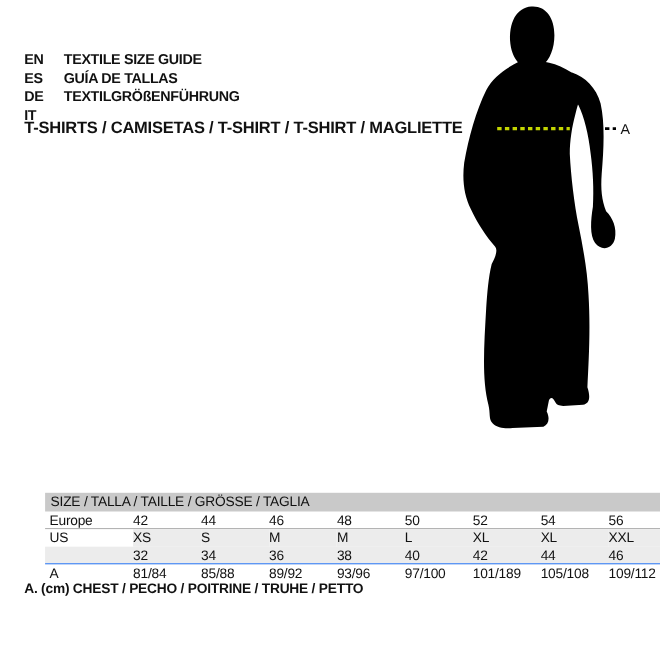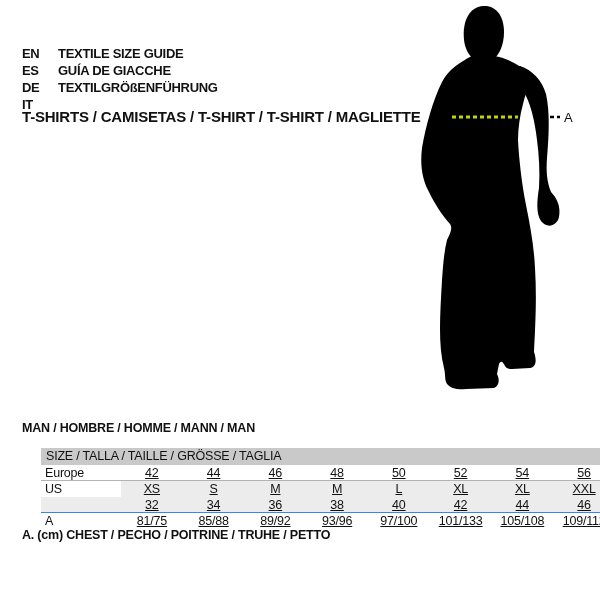--- a/index.html
+++ b/index.html
@@ -20,40 +20,40 @@
   
   .section-title { position:absolute; left:22px; top:421px; font-size:12.5px; font-weight:bold; letter-spacing:-0.2px; }
   
   .size-table { position:absolute; left:17px; top:448px; width:574px; font-size:12.5px; letter-spacing:-0.2px;margin-left:24px; }
   .table-header {
     height:17px; line-height:17px; background:var(--header-bg,#c9c9c9);
     padding-left:5px; box-sizing:border-box;
   }
   .trow { display:grid; grid-template-columns:80px repeat(8,1fr); height:16px; line-height:16px; box-sizing:border-box; }
   .trow .lbl { text-align:left; padding-left:4px; }
-  .trow .val { text-align:center;text-decoration:underline; }
+  .trow .val { text-align:left; }
   .row-europe { border-bottom:1px solid #b3b3b3; }
   .row-us .val { background:var(--alt-bg,#ececec); }
   .row-blank { background:var(--alt-bg,#ececec); border-bottom:1px solid #3b82f6; }
   
   .footnote { position:absolute; left:22px; top:528px; font-size:12.5px; font-weight:bold; letter-spacing:-0.2px; }
 </style>
 </head>
 <body>
 
 <div class="canvas">
 
   <div class="lang-block">
     <div class="lang-row">
       <span class="lang-code">EN</span>
       <span>TEXTILE SIZE GUIDE</span>
     </div>
     <div class="lang-row">
       <span class="lang-code">ES</span>
-      <span>GUÍA DE GIACCHE</span>
+      <span>GUÍA DE TALLAS</span>
     </div>
     <div class="lang-row">
       <span class="lang-code">DE</span>
       <span>TEXTILGRÖßENFÜHRUNG</span>
     </div>
     <div class="lang-row">
       <span class="lang-code">IT</span>
     </div>
   </div>
 
@@ -99,21 +99,20 @@
              C 140,172 139,155 137,140
              C 135,122 131,106 126,96
              C 122,88 116,80 110,74 Z" fill="#000000"></path>
 
     <line x1="52" y1="117" x2="118" y2="117" stroke-width="3" stroke-dasharray="4 3" stroke="#c3d500"></line>
 
     <line x1="143" y1="117" x2="160" y2="117" stroke-width="2.5" stroke-dasharray="4 3" stroke="#000000"></line>
     <text x="164" y="122" font-size="13" fill="#111">A</text>
   </svg>
 
-  <div class="section-title">MAN / HOMBRE / HOMME / MANN / MAN</div>
 
   <div class="size-table">
     <div class="table-header">SIZE / TALLA / TAILLE / GRÖSSE / TAGLIA</div>
 
     <div class="trow row-europe">
       <span class="lbl">Europe</span>
       <span class="val">42</span>
       <span class="val">44</span>
       <span class="val">46</span>
       <span class="val">48</span>
@@ -142,26 +141,26 @@
       <span class="val">36</span>
       <span class="val">38</span>
       <span class="val">40</span>
       <span class="val">42</span>
       <span class="val">44</span>
       <span class="val">46</span>
     </div>
 
     <div class="trow row-a">
       <span class="lbl">A</span>
-      <span class="val">81/75</span>
+      <span class="val">81/84</span>
       <span class="val">85/88</span>
       <span class="val">89/92</span>
       <span class="val">93/96</span>
       <span class="val">97/100</span>
-      <span class="val">101/133</span>
+      <span class="val">101/189</span>
       <span class="val">105/108</span>
       <span class="val">109/112</span>
     </div>
   </div>
 
   <div class="footnote">A. (cm) CHEST / PECHO / POITRINE / TRUHE / PETTO</div>
 
 </div>
 
 </body></html>

